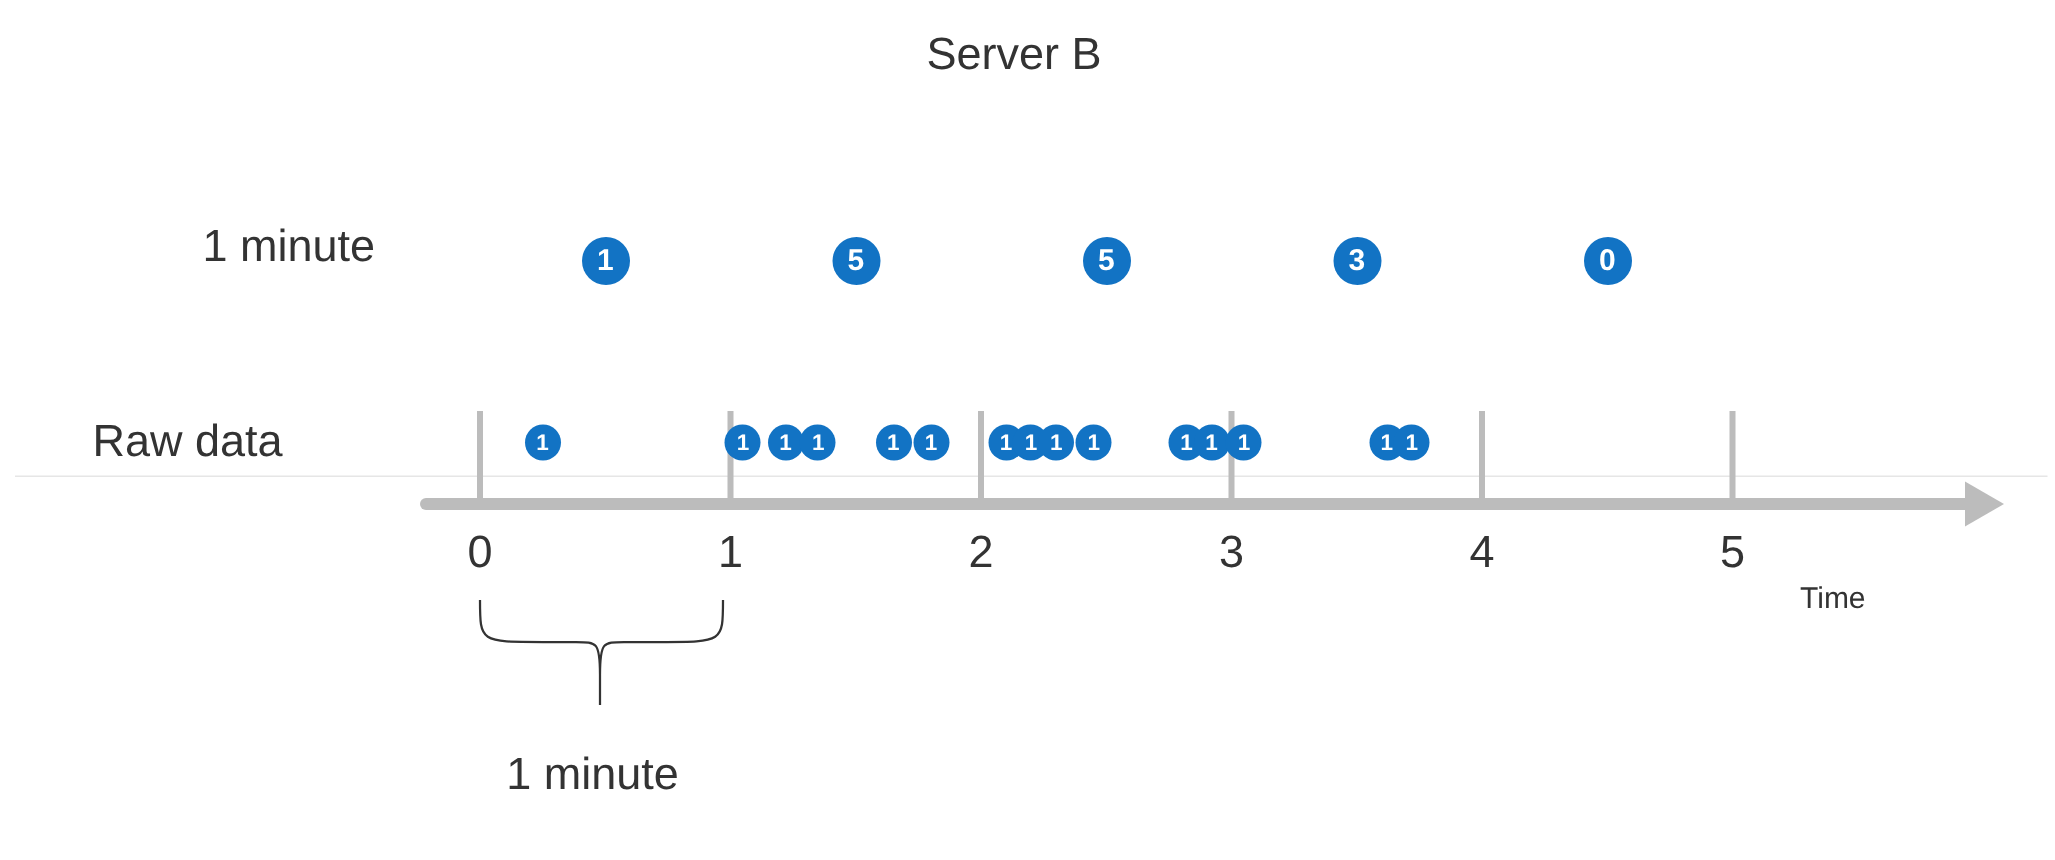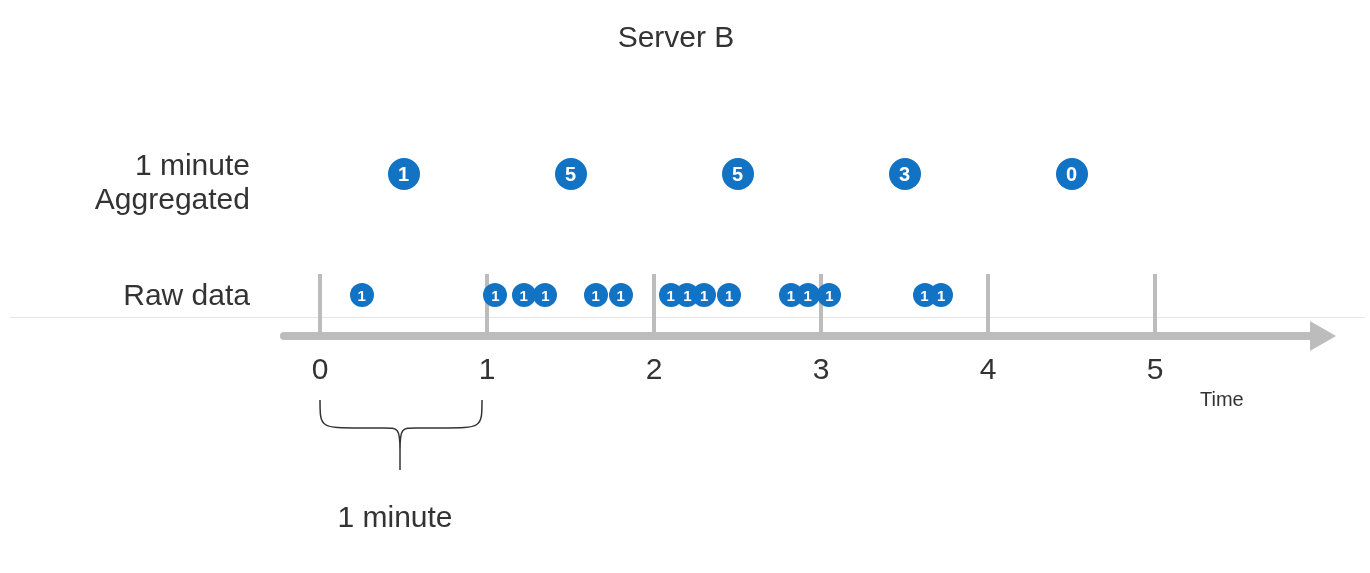--- a/index.html
+++ b/index.html
@@ -33,21 +33,21 @@
     text-align: right;
     font-size: 30px;
     line-height: 34px;
     font-weight: 400;
   }
   .label-raw {
     position: absolute;
     left: 0;
     top: 278px;
     width: 250px;
-    text-align: right;
+    text-align: center;
     font-size: 30px;
     font-weight: 400;
   }
   .xlabel {
     position: absolute;
     left: 1200px;
     top: 388px;
     font-size: 20px;
     font-weight: 400;
   }
@@ -130,21 +130,20 @@
 </style>
 </head>
 <body>
 
 <div class="canvas">
 
   <div class="title">Server B</div>
 
   <div class="label-agg">
     <span>1 minute</span><br>
-    <span>Aggregated</span>
   </div>
 
   <div class="label-raw">Raw data</div>
 
   <div class="faint-line"></div>
 
   <div class="axis-line">
 
   <div class="tick" style="left: 38px;"></div>
       <div class="tick" style="left: 205px;"></div>

